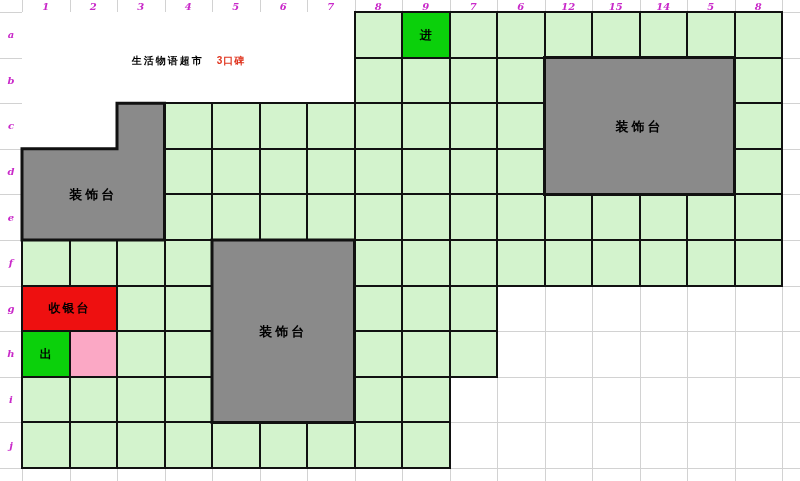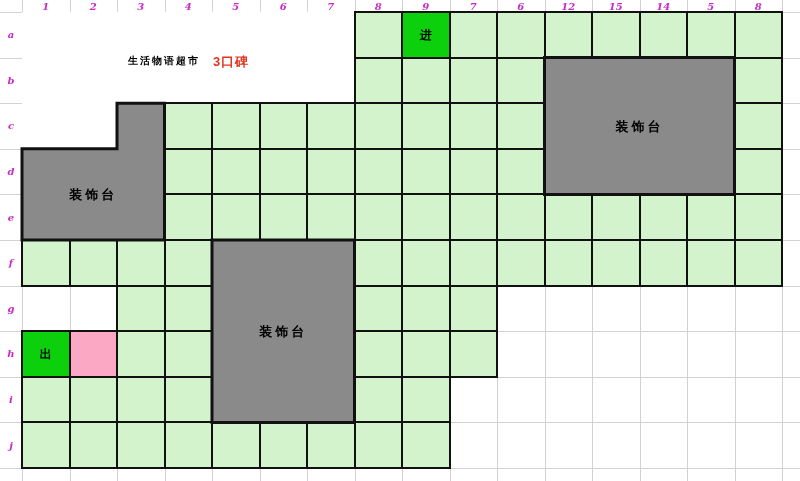--- a/index.html
+++ b/index.html
@@ -43,21 +43,21 @@
   #title-area{
     position:absolute;left:22px;top:12px;width:333px;height:91px;
     display:flex;align-items:center;justify-content:center;gap:13px;
     padding-top:7px;box-sizing:border-box;
   }
   #store-title{
     color:#000;font-weight:bold;font-size:10px;letter-spacing:2px;
     white-space:nowrap;line-height:1;
   }
   #store-rating{
-    color:var(--badge);font-weight:bold;font-size:13px;letter-spacing:1px;
+    color:var(--badge);font-weight:bold;font-size:10px;letter-spacing:1px;
     white-space:nowrap;line-height:1;
   }
 </style>
 </head>
 <body>
 
 <div id="canvas" style="--shelf: #d3f3cd; --bright: #0bd00b; --gray: #8a8a8a; --red: #ee1010; --pink: #fba8c5; --header: #c929c9; --badge: #e0351f; --gridline: #d2d2d2; --line: #111111;">
   <div class="gridline v" style="left: 22px;"></div>
     <div class="gridline v" style="left: 69.5px;"></div>
     <div class="gridline v" style="left: 117px;"></div>
@@ -208,13 +208,16 @@
     </div>
     <div class="cell pink" style="left: 68.5px; top: 330.2px; width: 49.5px; height: 47.6px;"></div>
     <svg width="800" height="481" id="blocks-svg">
       <path d="M117,103.2 H164.5 V240 H22 V148.8 H117 Z" fill="#8a8a8a" stroke="#111111" stroke-width="3"></path>
       <path d="M544.5,57.6 H734.5 V194.4 H544.5 Z" fill="#8a8a8a" stroke="#111111" stroke-width="3"></path>
       <path d="M212,240 H354.5 V422.40000000000003 H212 Z" fill="#8a8a8a" stroke="#111111" stroke-width="3"></path>
     </svg>
     <div class="block-label" style="left: 93.25px; top: 194.4px;">装饰台</div>
     <div class="block-label" style="left: 639.5px; top: 126px;">装饰台</div>
     <div class="block-label" style="left: 283.25px; top: 331.2px;">装饰台</div>
+    <div class="cashier" style="left: 21px; top: 284.6px; width: 97px; height: 47.6px;">
+      <span class="cashier-label">收银台</span>
+    </div>
   </div>
 
 </body></html>

